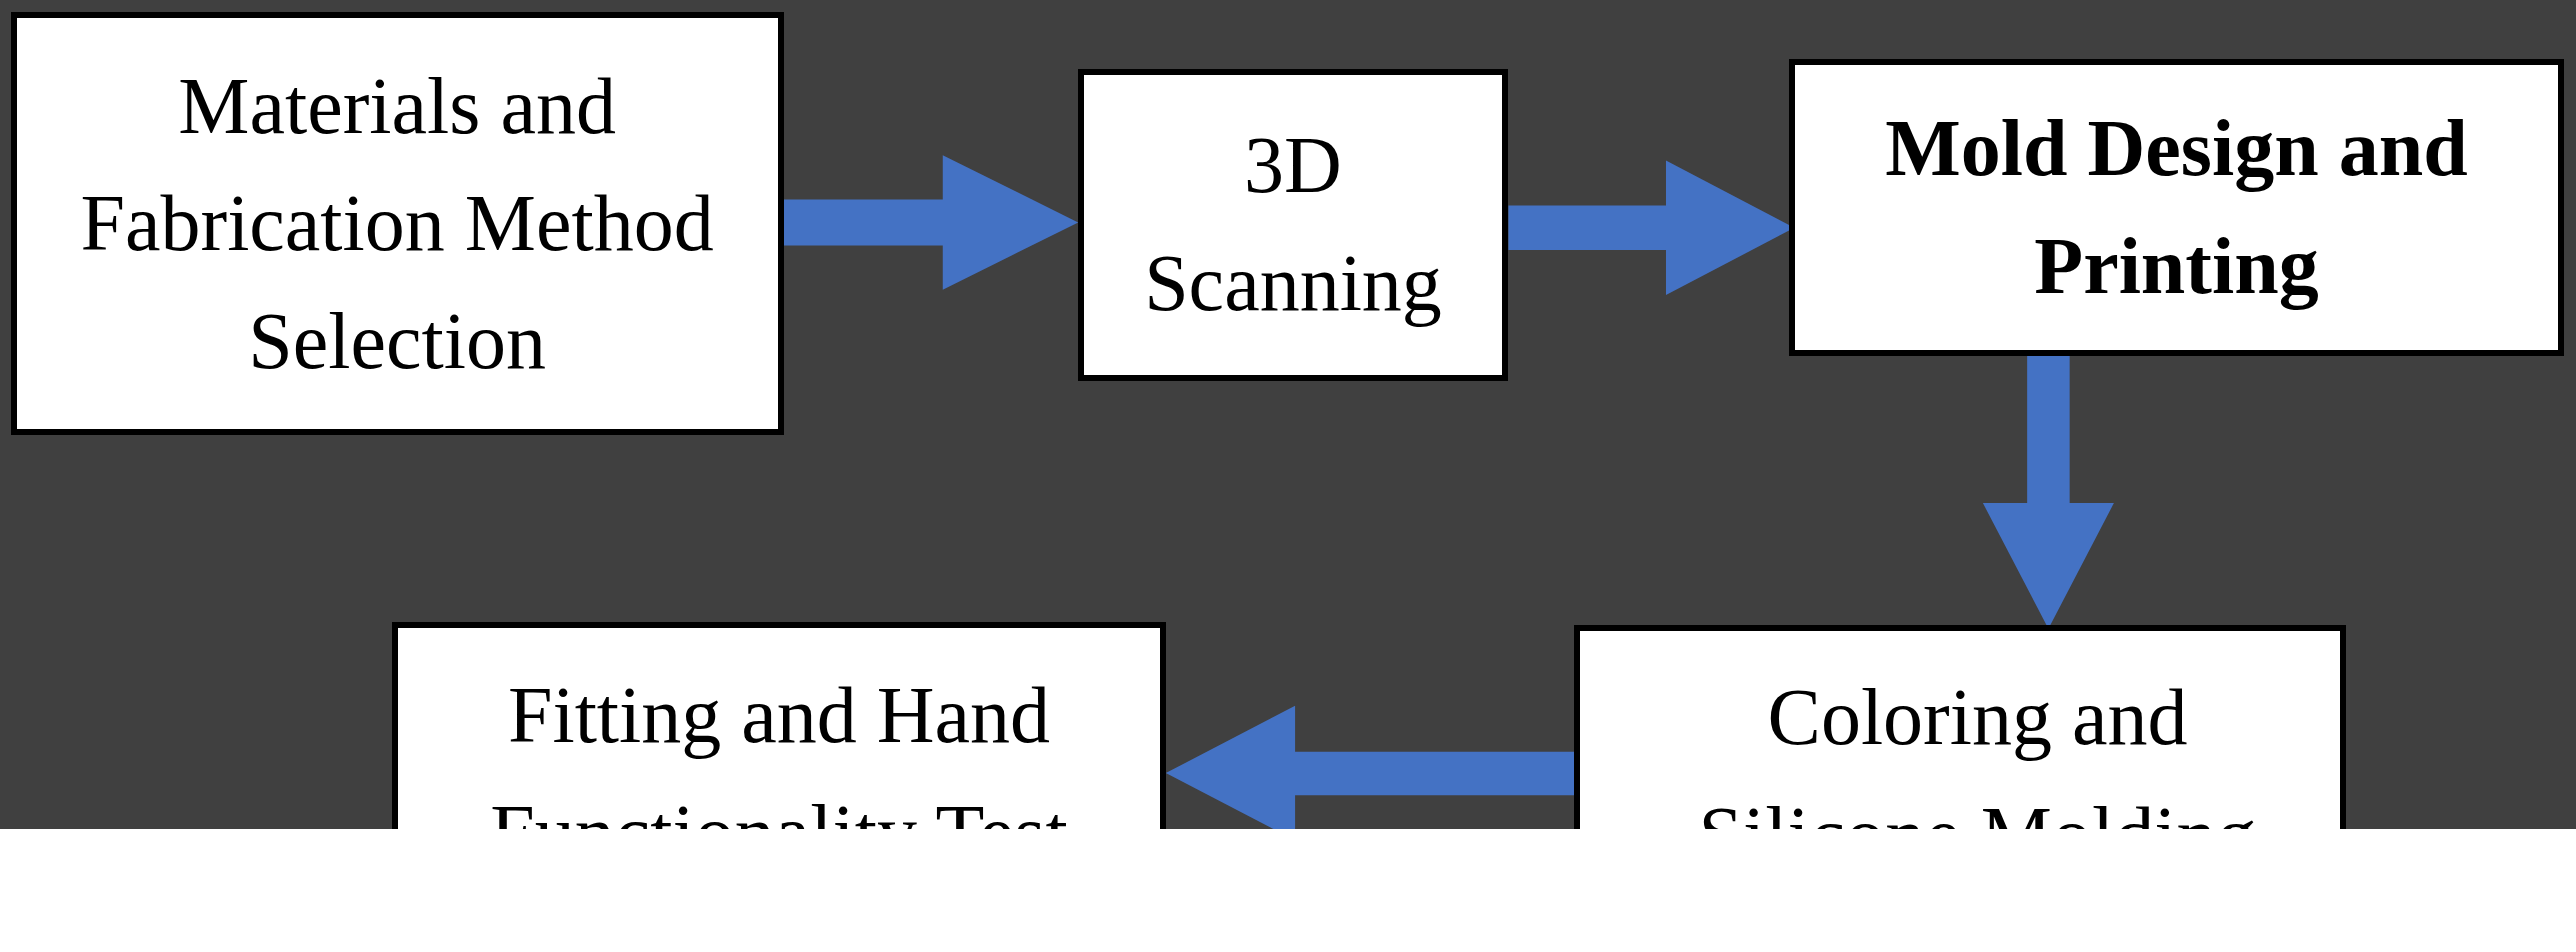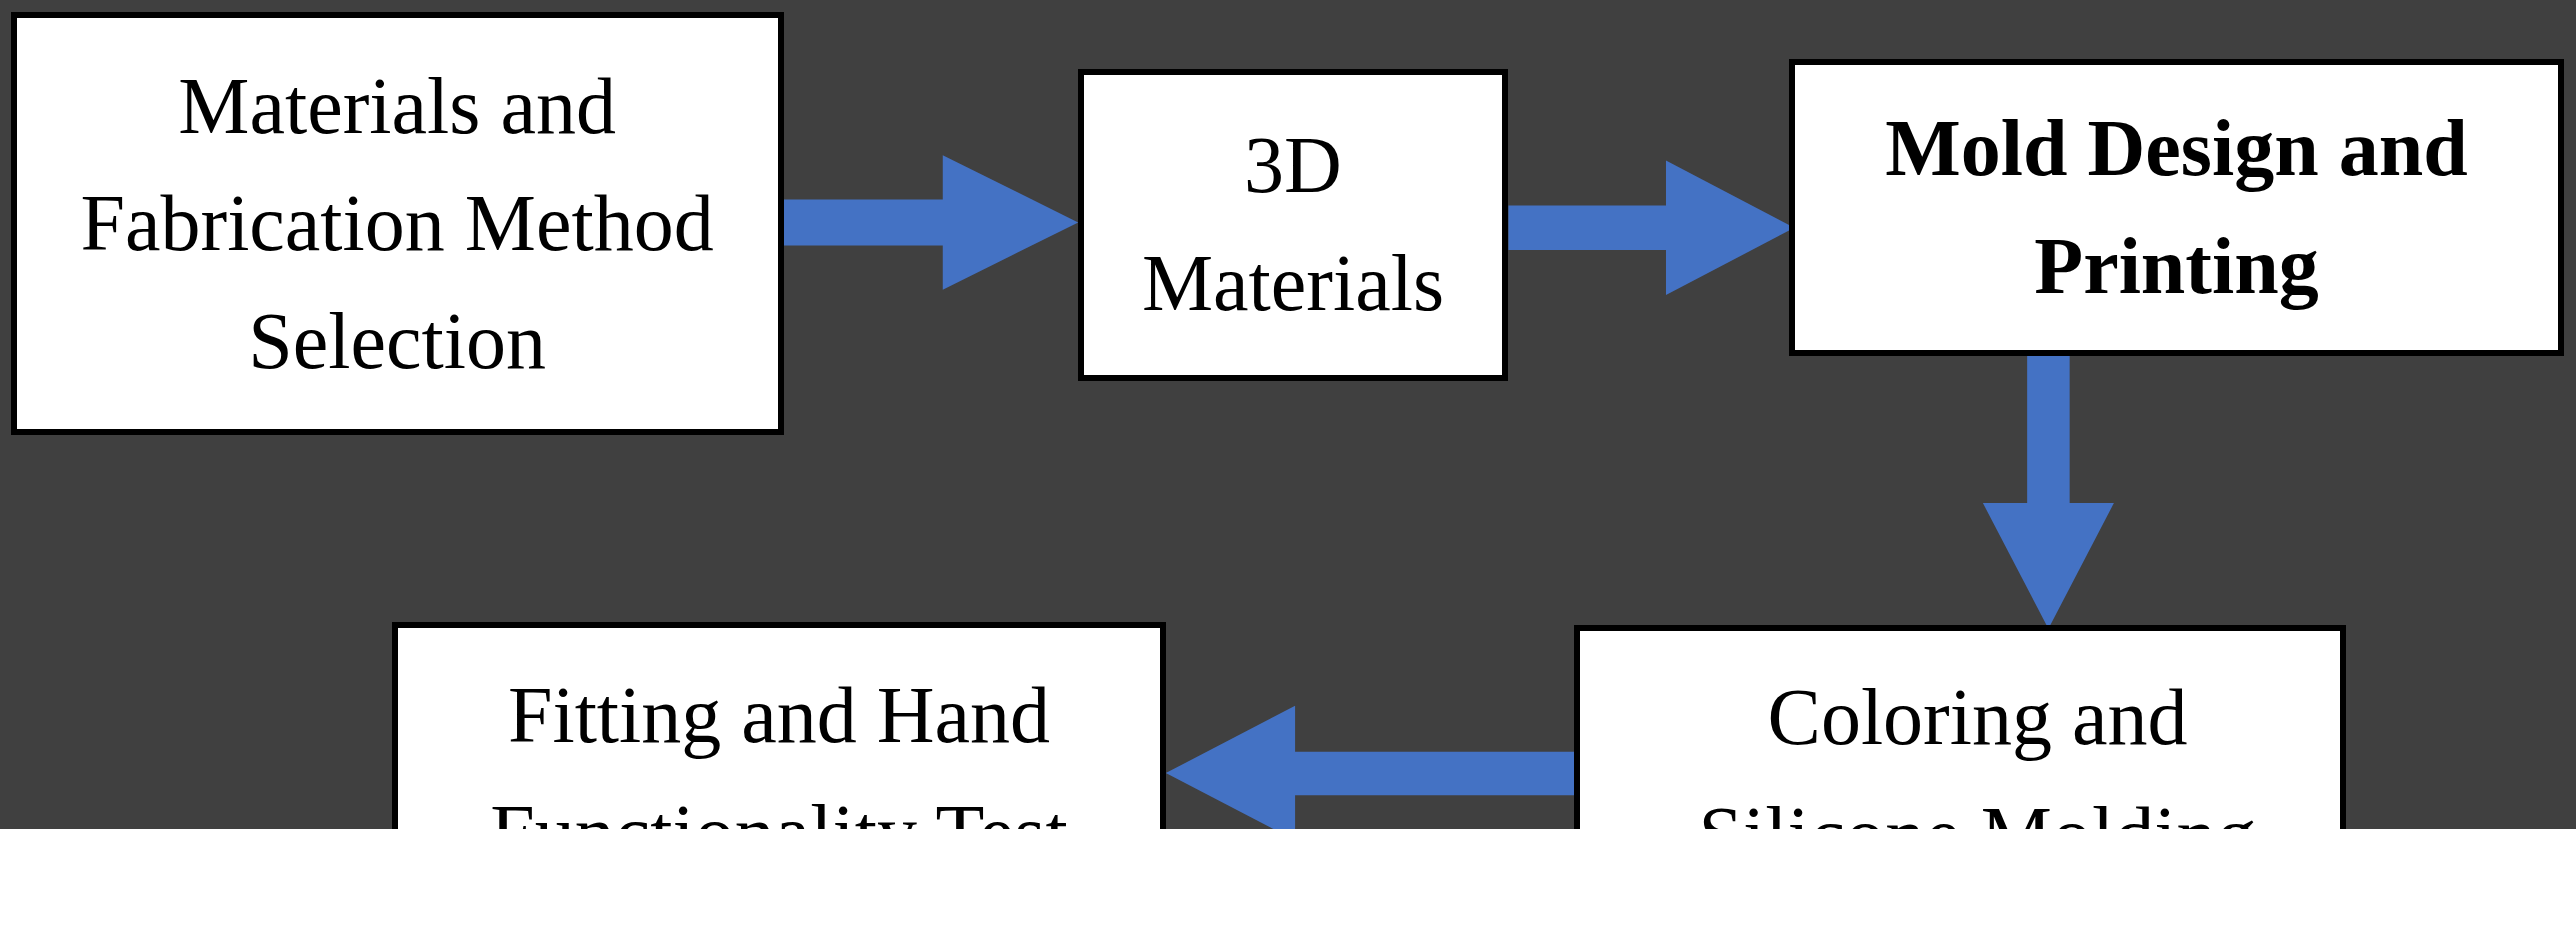--- a/index.html
+++ b/index.html
@@ -58,21 +58,21 @@
   </svg>
 
   <div class="node" id="node-materials">
     <span class="node-label">Materials and
 Fabrication Method
 Selection</span>
   </div>
 
   <div class="node" id="node-scanning">
     <span class="node-label">3D
-Materials</span>
+Scanning</span>
   </div>
 
   <div class="node" id="node-mold">
     <span class="node-label">Mold Design and
 Printing</span>
   </div>
 
   <div class="node" id="node-coloring">
     <span class="node-label">Coloring and
 Silicone Molding</span>

